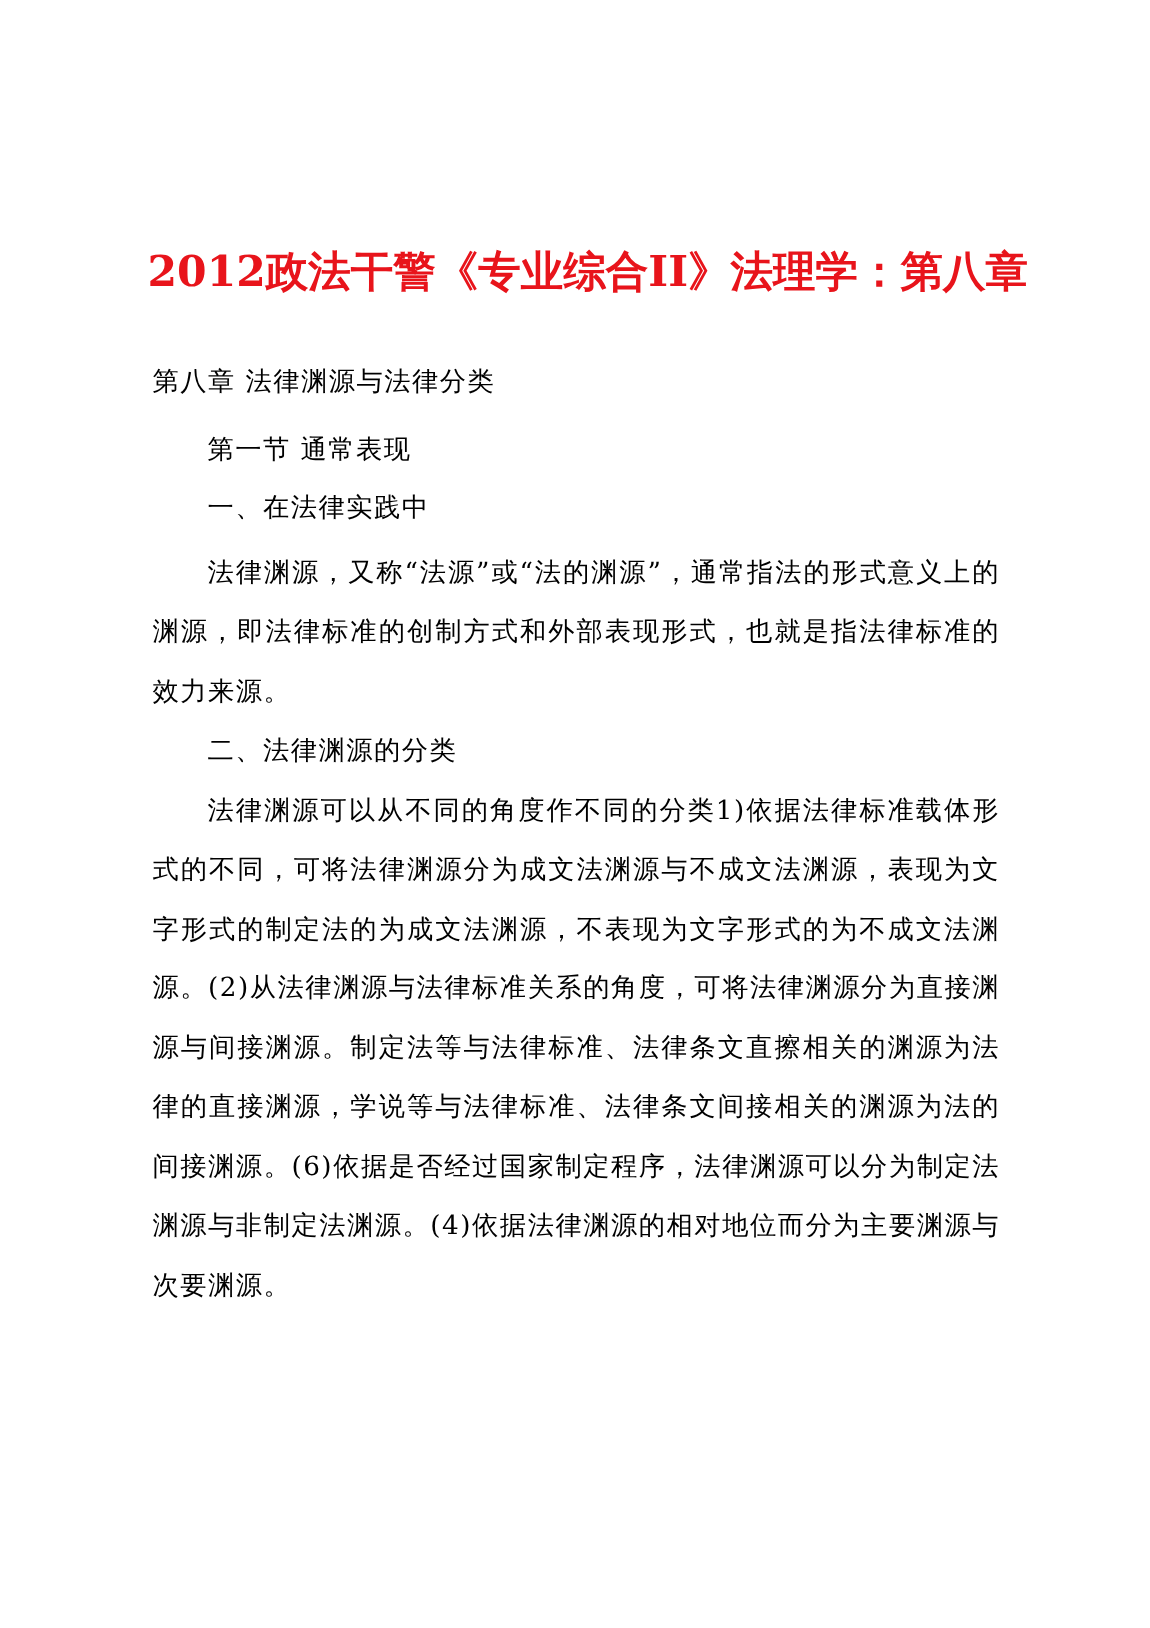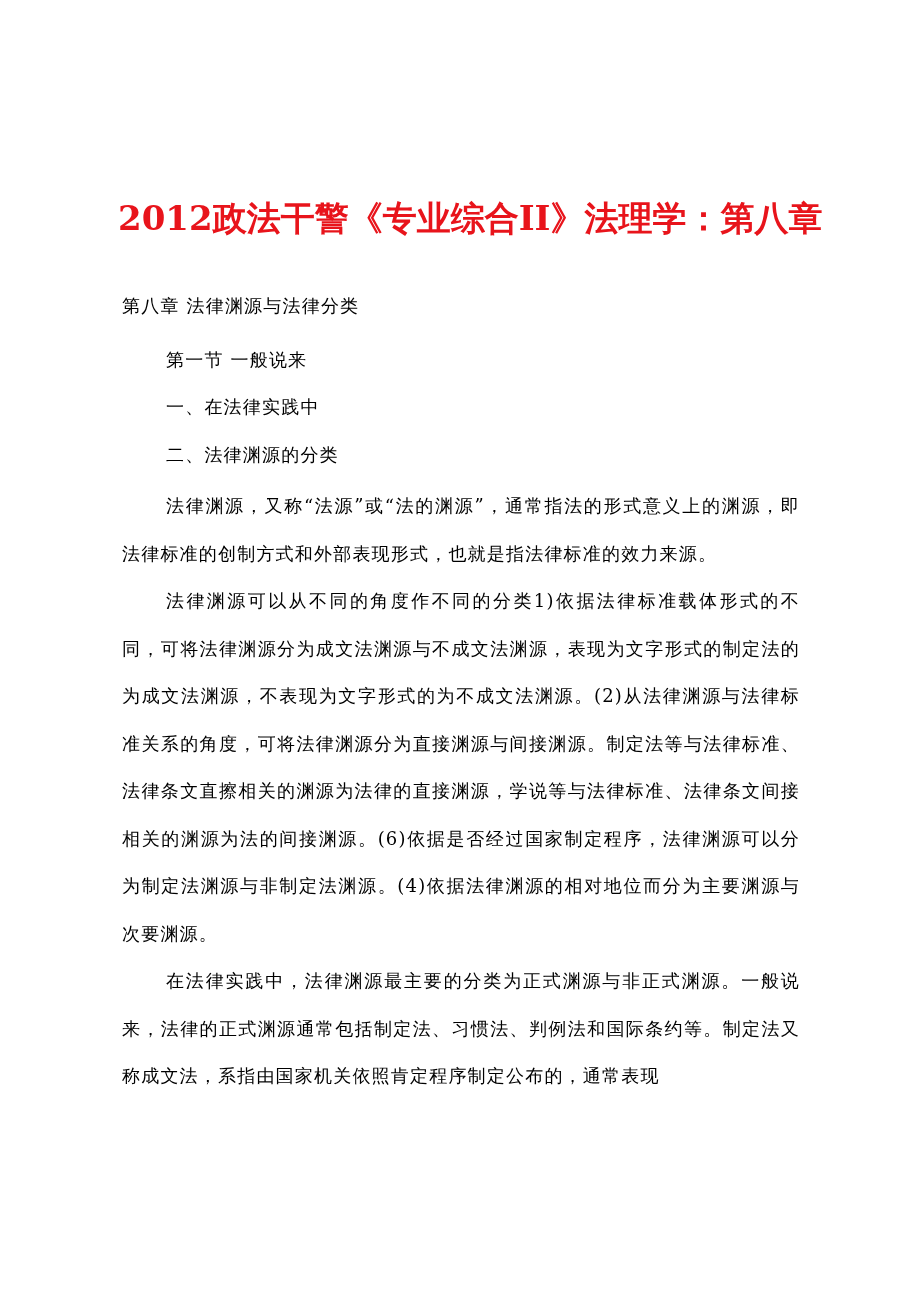--- a/index.html
+++ b/index.html
@@ -33,21 +33,21 @@
       font-weight: bold;
       white-space: nowrap;
       letter-spacing: 0px;
       text-align: center;
     }
     .body {
       position: absolute;
       left: 122px;
       top: 280px;
       width: 678px;
-      font-size: 18px;
+      font-size: 21px;
       line-height: 47.5px;
       letter-spacing: 1.2px;
       text-align: justify;
     }
     .body p {
       margin: 0;
     }
     .chapter {
       padding-top: 2px;
       margin-bottom: 6px !important;
@@ -60,20 +60,19 @@
     }
   </style>
 </head>
 <body>
 
 <div class="page">
   <div class="title">2012政法干警《专业综合II》法理学：第八章</div>
 
   <div class="body">
     <p class="chapter">第八章  法律渊源与法律分类</p>
-    <p class="indent">第一节  一般说来</p>
+    <p class="indent">第一节  通常表现</p>
     <p class="indent">一、在法律实践中</p>
+    <p class="indent gap">法律渊源，又称“法源”或“法的渊源”，通常指法的形式意义上的渊源，即法律标准的创制方式和外部表现形式，也就是指法律标准的效力来源。</p>
     <p class="indent">二、法律渊源的分类</p>
-    <p class="indent gap">法律渊源，又称“法源”或“法的渊源”，通常指法的形式意义上的渊源，即法律标准的创制方式和外部表现形式，也就是指法律标准的效力来源。</p>
     <p class="indent">法律渊源可以从不同的角度作不同的分类1)依据法律标准载体形式的不同，可将法律渊源分为成文法渊源与不成文法渊源，表现为文字形式的制定法的为成文法渊源，不表现为文字形式的为不成文法渊源。(2)从法律渊源与法律标准关系的角度，可将法律渊源分为直接渊源与间接渊源。制定法等与法律标准、法律条文直擦相关的渊源为法律的直接渊源，学说等与法律标准、法律条文间接相关的渊源为法的间接渊源。(6)依据是否经过国家制定程序，法律渊源可以分为制定法渊源与非制定法渊源。(4)依据法律渊源的相对地位而分为主要渊源与次要渊源。</p>
-    <p class="indent">在法律实践中，法律渊源最主要的分类为正式渊源与非正式渊源。一般说来，法律的正式渊源通常包括制定法、习惯法、判例法和国际条约等。制定法又称成文法，系指由国家机关依照肯定程序制定公布的，通常表现</p>
   </div>
 </div>
 
 </body></html>

